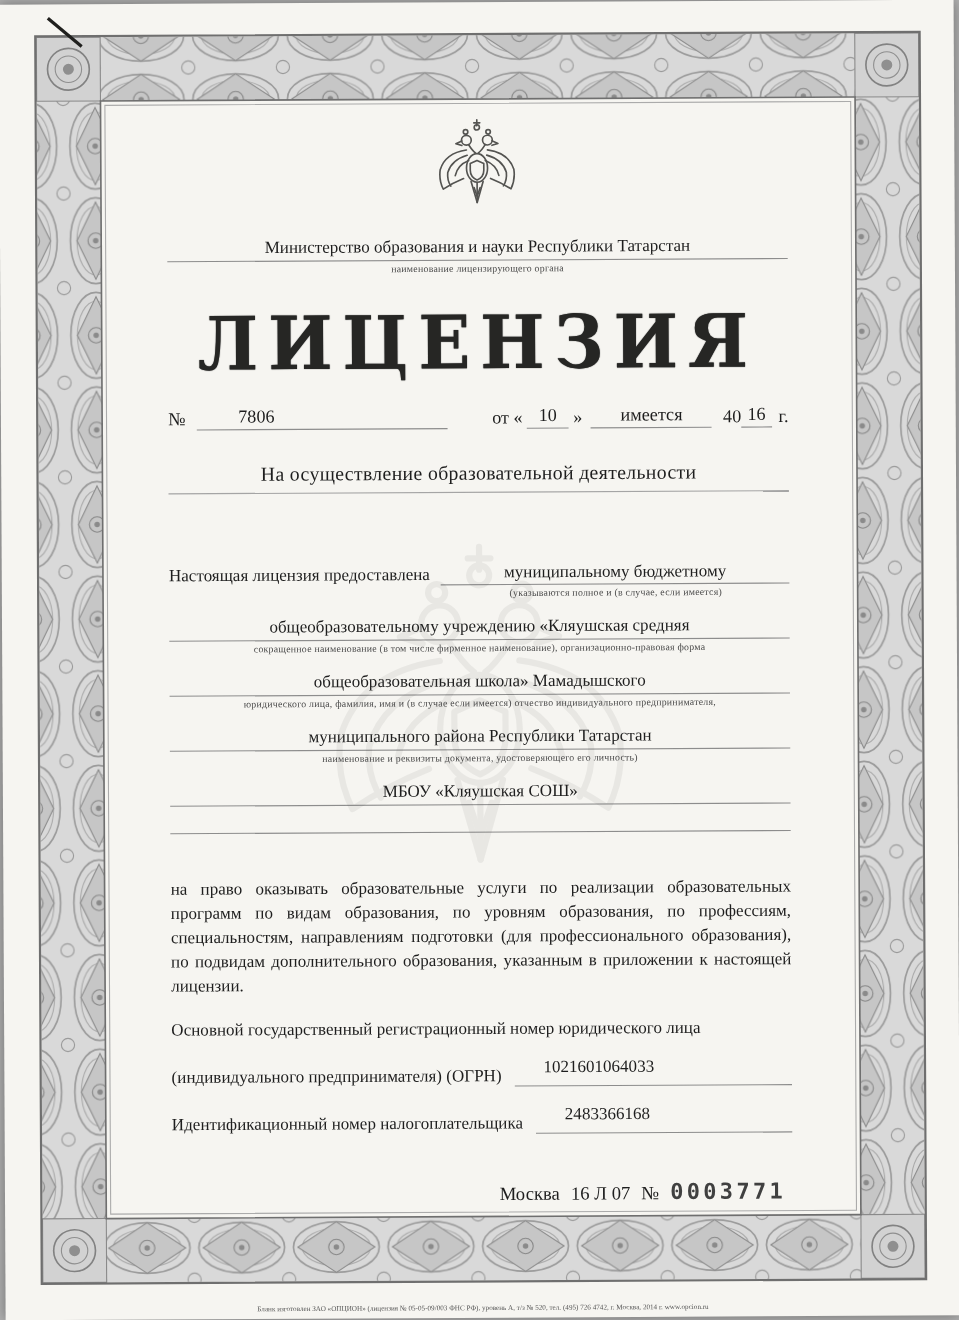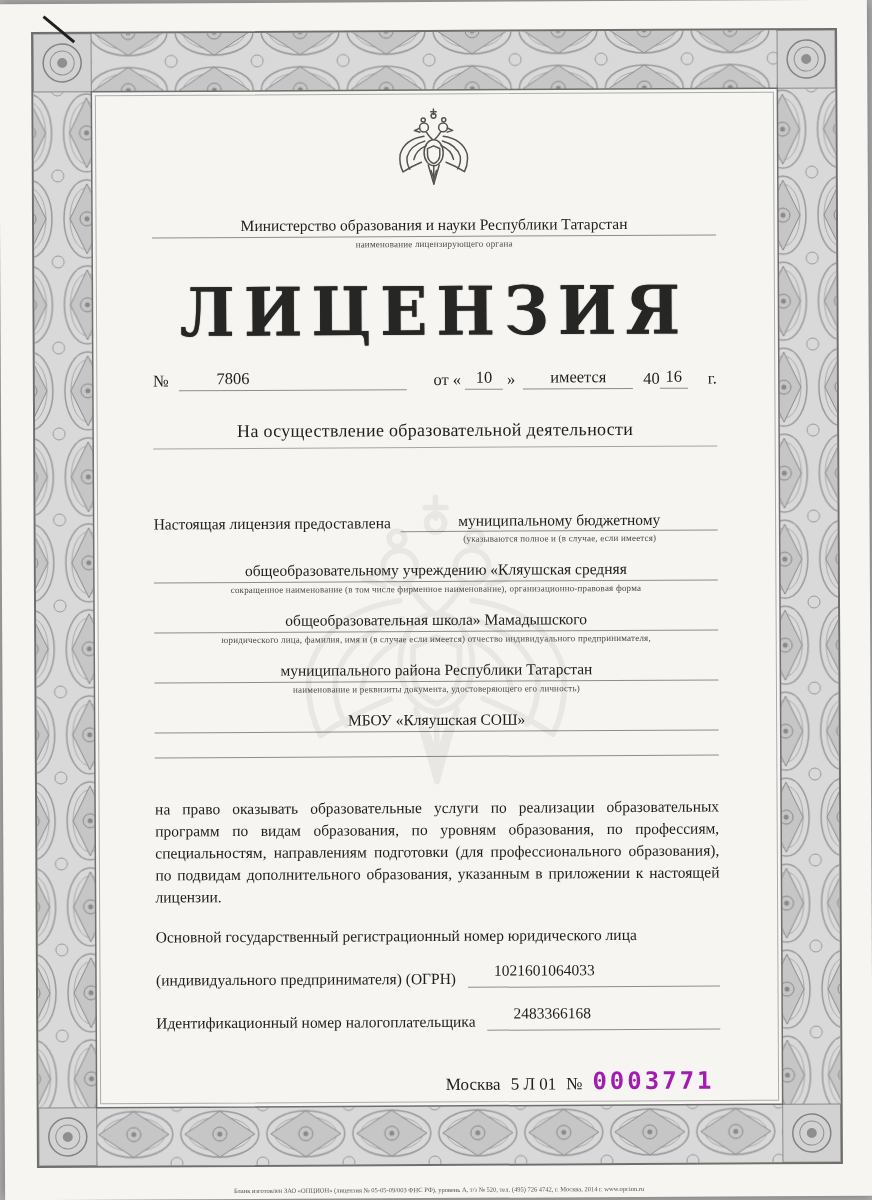--- a/index.html
+++ b/index.html
@@ -27,36 +27,36 @@
     font-size:62px;letter-spacing:9px;color:#262624;margin:26px 0 20px;
     transform:scaleY(1.08);text-shadow:0 0 1px #3a3a3a;
   }
   .numrow{display:flex;align-items:flex-end;font-size:16.5px;margin-top:12px;}
   .numrow .nsign{margin-right:10px;}
   .u{border-bottom:1px solid #8d8d8d;padding-bottom:1px;}
   .numrow .numval{width:228px;padding-left:38px;box-sizing:border-box;}
   .numrow .spacer{flex:1;}
   .numrow .dday{width:38px;text-align:center;margin:0 4px;}
   .numrow .dmonth{width:110px;text-align:center;margin:0 10px 0 8px;}
-  .numrow .dyear{width:28px;text-align:center;margin-right:20px;}
+  .numrow .dyear{width:28px;text-align:center;margin-right:6px;}
   .subtitle-row{margin-top:30px;text-align:center;font-size:18px;border-bottom:1px solid #a5a5a5;padding-bottom:6px;letter-spacing:.3px;}
   .frow1{display:flex;align-items:flex-end;font-size:15.5px;margin-top:64px;}
   .frow1 .lbl{white-space:nowrap;}
   .frow1 .val{flex:1;text-align:center;border-bottom:1px solid #8d8d8d;margin-left:10px;padding-bottom:1px;}
   .cap-row1{width:56%;margin-left:auto;}
   .frow{font-size:15.5px;text-align:center;border-bottom:1px solid #8d8d8d;margin-top:17px;padding-bottom:2px;}
   .blank-rule{border-bottom:1px solid #8d8d8d;height:24px;}
   .rights{margin-top:40px;font-size:15.5px;line-height:1.42;text-align:justify;word-spacing:1.5px;}
   .ogrn-label{margin-top:20px;font-size:15.5px;}
   .valrow{display:flex;align-items:flex-end;font-size:15.5px;margin-top:24px;}
   .valrow .lbl{white-space:nowrap;}
   .valrow .uval{flex:1;border-bottom:1px solid #8d8d8d;margin-left:12px;padding-left:26px;}
   .valrow .uval span{position:relative;top:-7px;display:inline-block;}
   .series{position:absolute;right:66px;bottom:8px;display:flex;align-items:baseline;gap:10px;font-size:17px;}
-  .series .num{font-family:"DejaVu Sans Mono", monospace;font-weight:bold;font-size:24px;letter-spacing:3px;color:#a21caf;}
+  .series .num{font-family:"DejaVu Sans Mono", monospace;font-weight:bold;font-size:20px;letter-spacing:3px;color:#404040;}
   .microprint{position:absolute;left:0;right:0;bottom:5px;text-align:center;font-size:6.5px;color:#555;}
 </style>
 </head>
 <body>
 
 <div class="sheet">
 
   <svg class="border-svg" viewBox="0 0 868 1196" preserveAspectRatio="none">
     <defs>
       <pattern id="gv" width="58" height="86" patternUnits="userSpaceOnUse">
@@ -207,21 +207,21 @@
       <span class="uval"><span>1021601064033</span></span>
     </div>
 
     <div class="valrow">
       <span class="lbl">Идентификационный номер налогоплательщика</span>
       <span class="uval"><span>2483366168</span></span>
     </div>
 
     <div class="series">
       <span>Москва</span>
-      <span>5 Л 01</span>
+      <span>16 Л 07</span>
       <span>№</span>
       <span class="num">0003771</span>
     </div>
 
   </div>
 
   <div class="microprint">Бланк изготовлен ЗАО «ОПЦИОН» (лицензия № 05-05-09/003 ФНС РФ), уровень А, т/з № 520, тел. (495) 726 4742, г. Москва, 2014 г. www.opcion.ru</div>
 
 </div>
 

